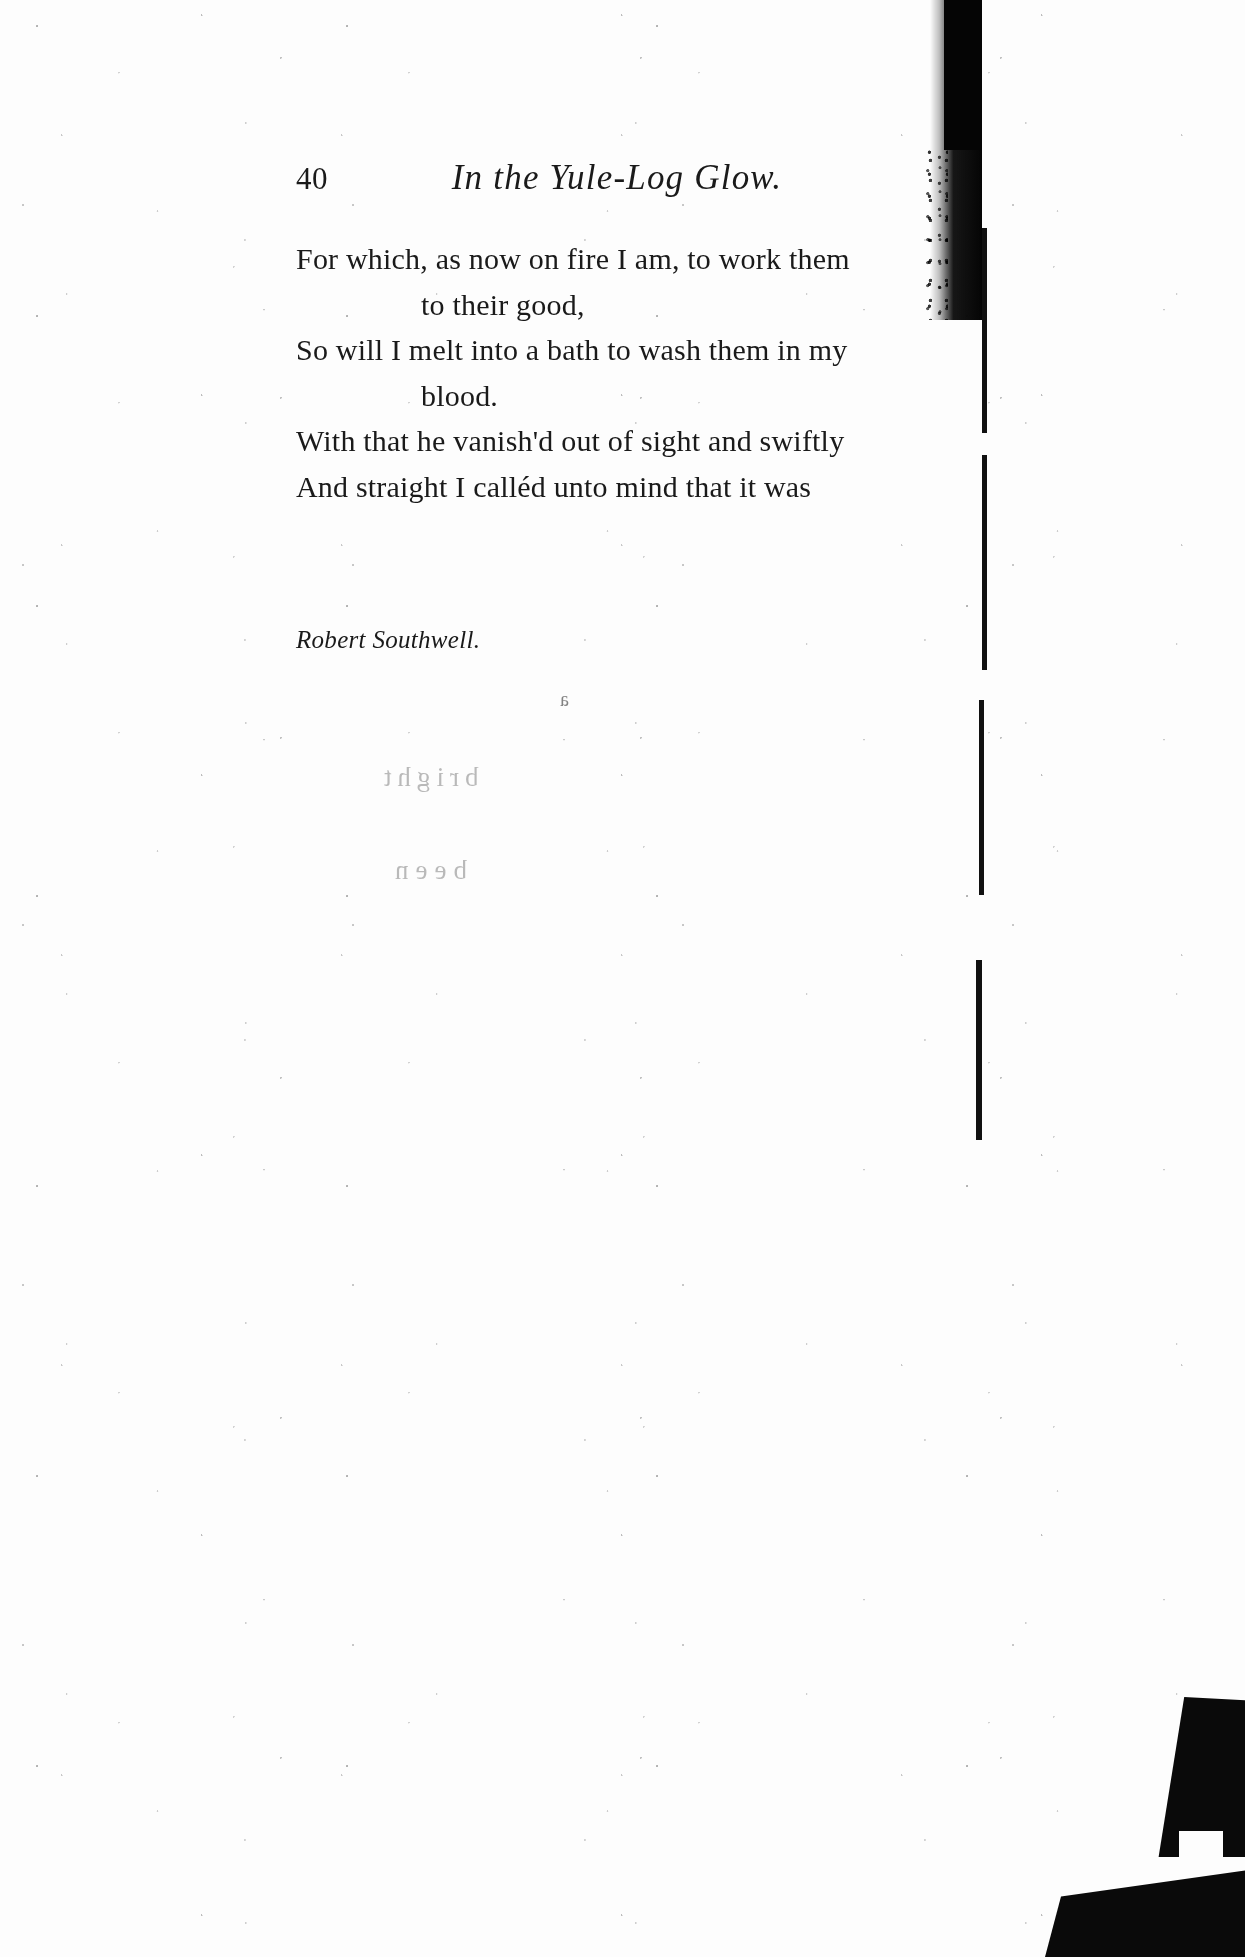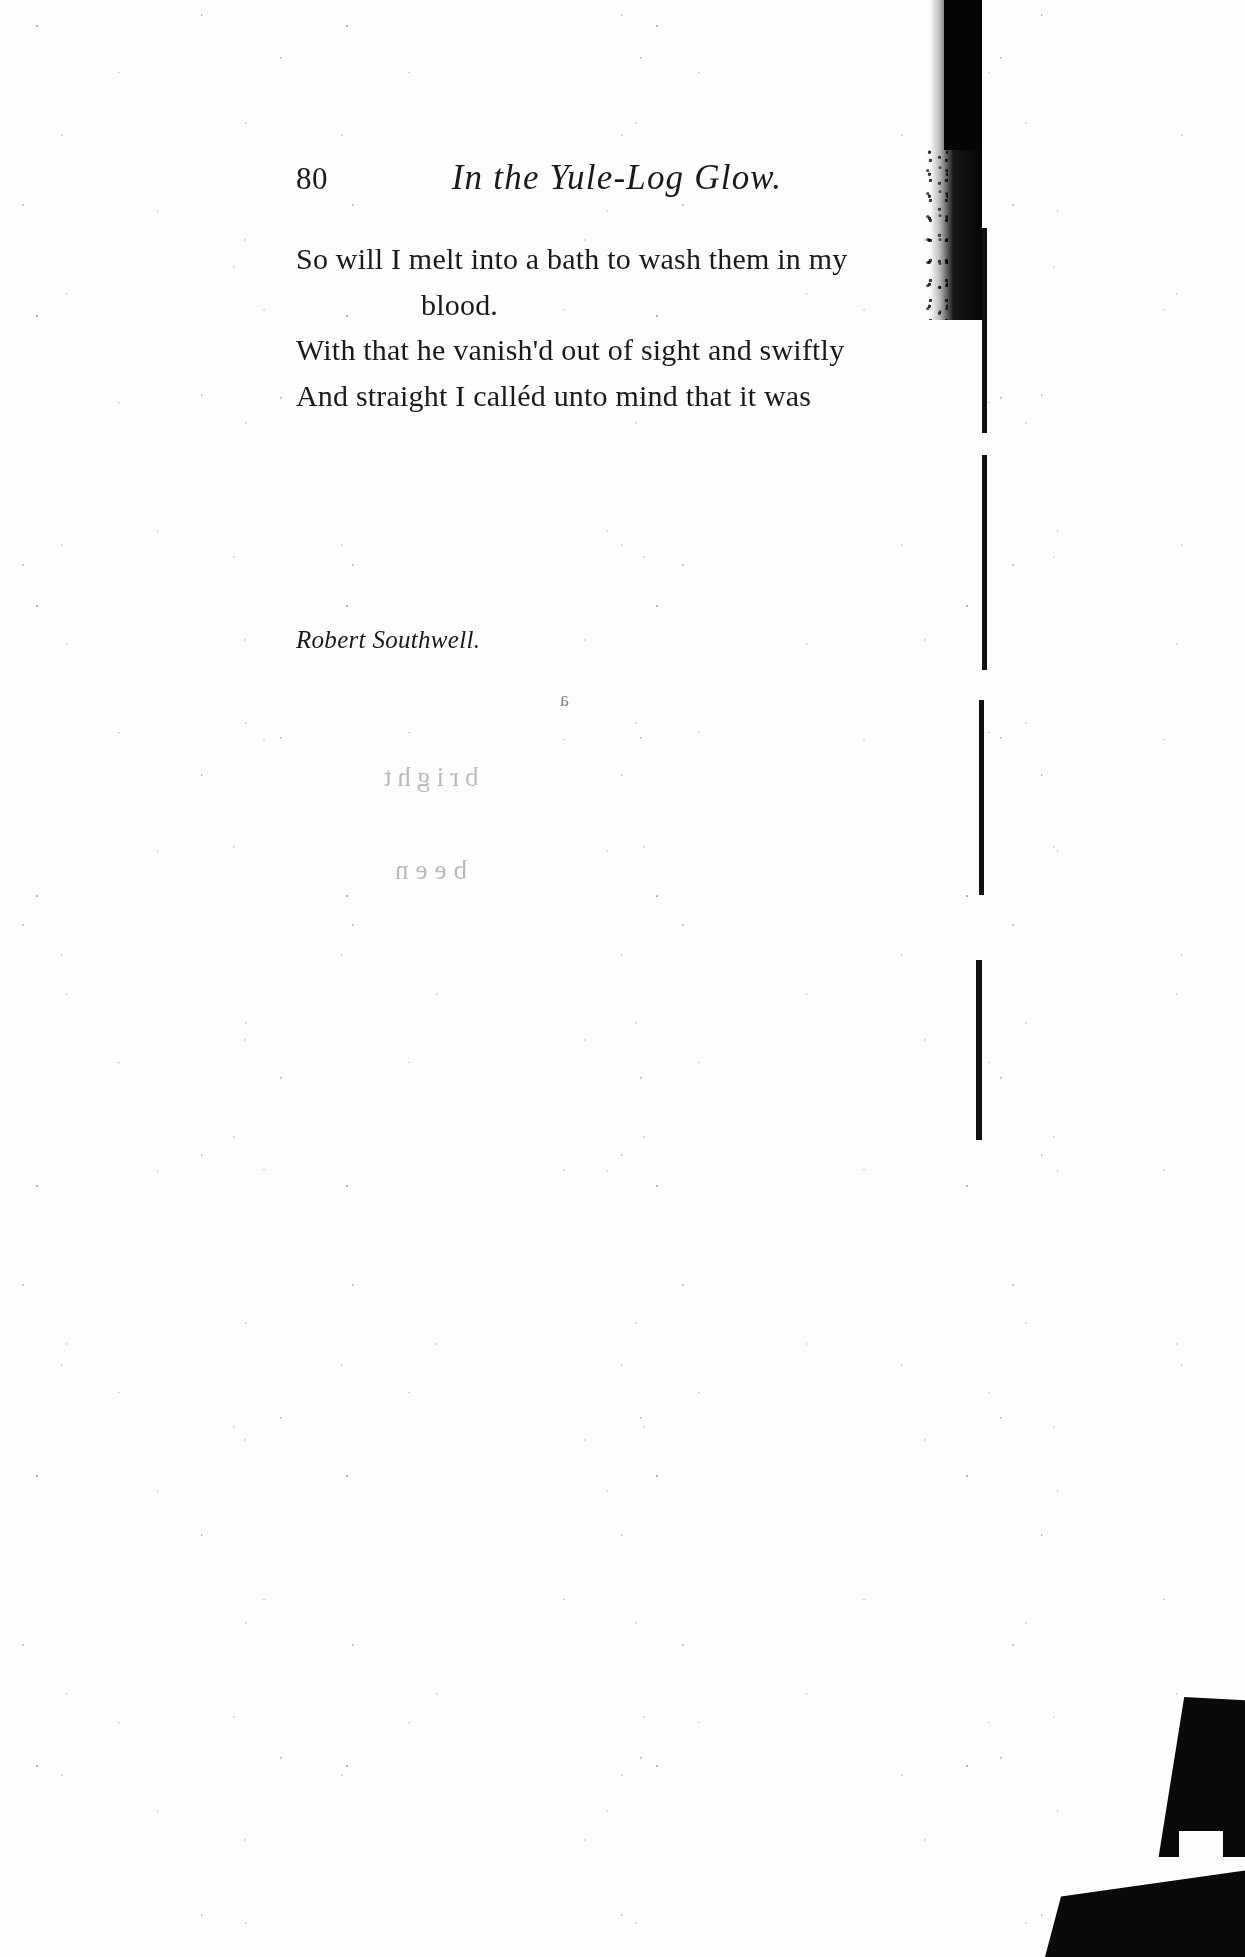--- a/index.html
+++ b/index.html
@@ -243,25 +243,27 @@
 
   <div class="scan-edge-bottom">
     <div class="wedge1"></div>
     <div class="wedge2"></div>
     <div class="notch"></div>
   </div>
 
   <div class="content">
 
     <div class="header-row">
-      <div class="page-number">80</div>
+      <div class="page-number">40</div>
       <div class="running-head">In the Yule-Log Glow.</div>
     </div>
 
     <div class="poem">
+      <div class="verse-line">For which, as now on fire I am, to  work  them</div>
+      <div class="verse-line indent">to their good,</div>
       <div class="verse-line">So will I melt into a bath to wash  them in my</div>
       <div class="verse-line indent">blood.</div>
       <div class="verse-line">With that  he  vanish'd out  of  sight and swiftly</div>
       <div class="verse-line">And  straight  I  calléd  unto  mind  that  it  was</div>
     </div>
 
     <div class="attribution">Robert Southwell.</div>
 
     <div class="ghost ghost-mark">a</div>
     <div class="ghost ghost-line-1">bright</div>

